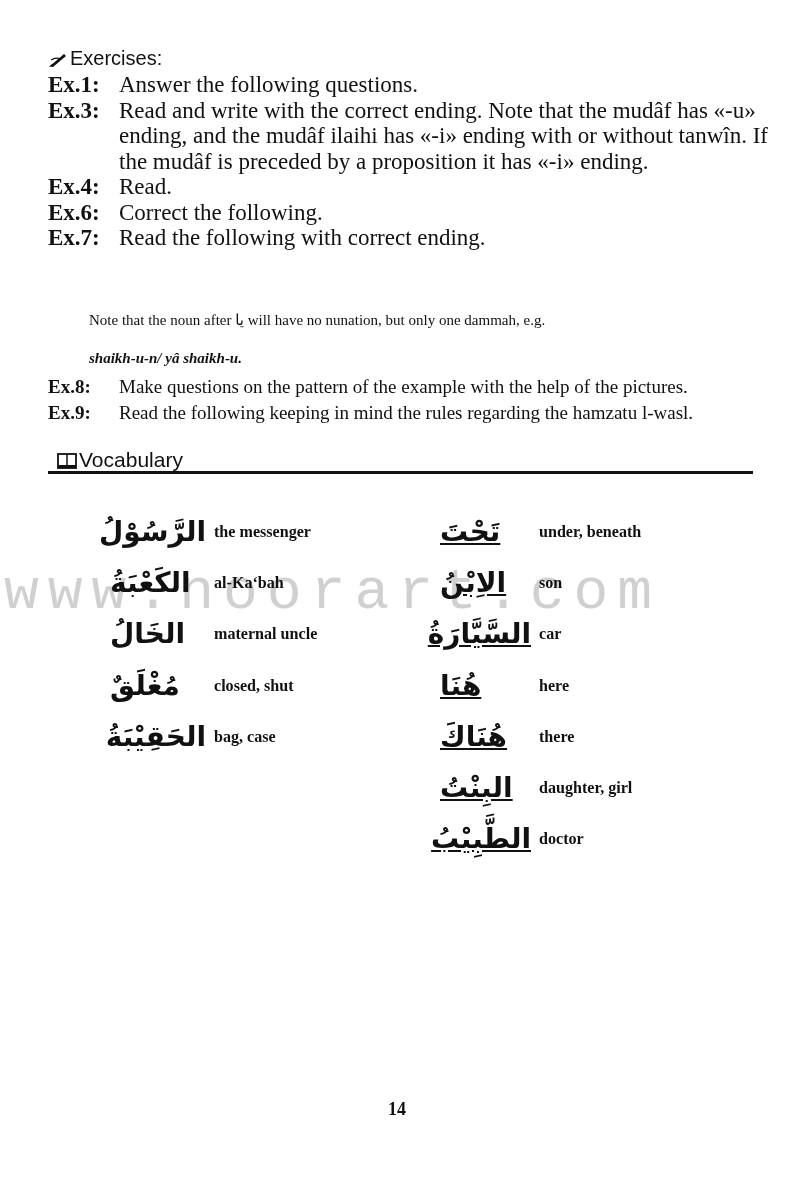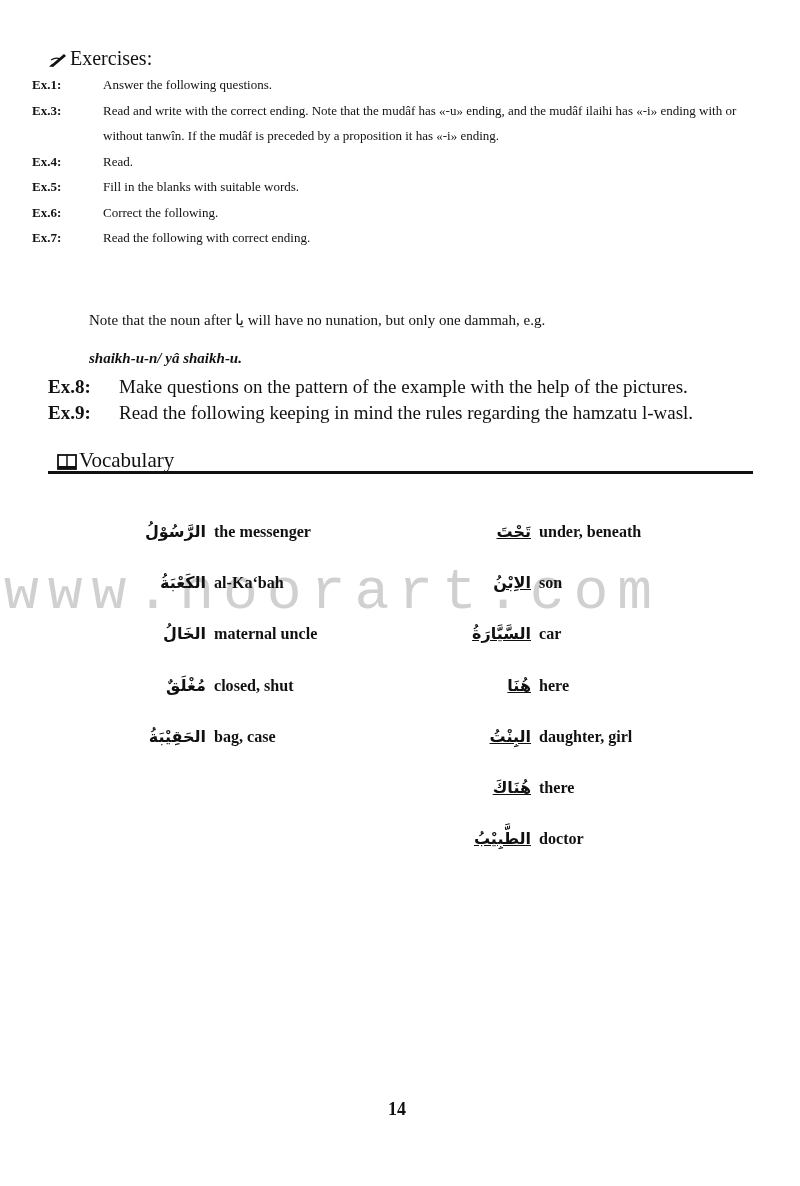--- a/index.html
+++ b/index.html
@@ -1,41 +1,41 @@
 <!DOCTYPE html>
 <html><head>
   <meta charset="utf-8">
   <style>
     html, body { margin:0; padding:0; background:#ffffff; }
     body { width:800px; height:1186px; position:relative; overflow:hidden; color:#111; }
     .page { position:absolute; left:0; top:0; width:800px; height:1186px; }
     .serif { font-family: "Liberation Serif", "DejaVu Serif", serif; }
-    .sans { font-family: Liberation Serif, serif; }
+    .sans { font-family: Liberation Sans, sans-serif; }
 
     .heading { position:absolute; left:48px; font-size:20px; display:flex; align-items:center; }
     .heading .icon { display:inline-block; width:20px; height:18px; margin-right:2px; }
     .ex-heading { top:47px; }
 
-    .ex-list { position:absolute; left:32px; top:72px; width:720px; font-size:13px; line-height:25.5px; }
+    .ex-list { position:absolute; left:48px; top:72px; width:720px; font-size:23px; line-height:25.5px; }
     .ex { display:flex; }
     .ex .lbl { font-weight:bold; white-space:nowrap; width:71px; flex:0 0 auto; }
     .ex .txt { flex:1; }
     .note { position:absolute; left:89px; font-size:15px; }
     .note1 { top:311px; }
     .note2 { top:350px; font-style:italic; font-weight:bold; }
     .ex-list2 { position:absolute; left:48px; top:374px; width:720px; font-size:19px; line-height:25.5px; }
 
     .vocab-heading { top:448px; font-size:21px;margin-left:9px; }
     .rule { position:absolute; left:48px; top:471px; width:705px; height:3px; background:#111; }
 
     .vocab-col { position:absolute; top:506px; }
     .vocab-left { left:110px; width:280px; }
     .vocab-right { left:440px; width:300px; }
     .vrow { display:flex; align-items:center; height:51.2px; }
-    .ar { font-family: "DejaVu Sans", sans-serif; font-size:16px; font-weight:bold; direction:rtl; text-align:right; flex:0 0 auto; }
+    .ar { font-family: "DejaVu Sans", sans-serif; font-size:28px; font-weight:bold; direction:rtl; text-align:left; flex:0 0 auto; }
     .vocab-left .ar { width:96px; }
     .vocab-right .ar { width:91px;text-decoration:underline; }
     .en { font-family: "Liberation Serif", serif; font-weight:bold; font-size:17.5px; margin-left:8px; white-space:nowrap; transform:scaleX(0.92); transform-origin:left center; }
 
     .watermark { position:absolute; left:4px; top:560px; width:800px; font-family:"Liberation Mono", "DejaVu Sans Mono", monospace; font-size:58px; letter-spacing:9px; color:rgba(150,150,150,0.45); white-space:nowrap; pointer-events:none; }
 
     .page-num { position:absolute; left:388px; top:1099px; font-size:18px; font-weight:bold; }
   </style>
 </head>
 <body>
@@ -58,24 +58,20 @@
         <span class="lbl">Ex.1:</span>
         <span class="txt">Answer the following questions.</span>
       </div>
     <div class="ex">
         <span class="lbl">Ex.3:</span>
         <span class="txt">Read  and write with the correct ending. Note that the mudâf has «-u» ending, and  the  mudâf  ilaihi   has «-i» ending with or without tanwîn. If the mudâf is preceded by a proposition it has «-i» ending.</span>
       </div>
     <div class="ex">
         <span class="lbl">Ex.4:</span>
         <span class="txt">Read.</span>
-      </div>
-    <div class="ex">
-        <span class="lbl">Ex.5:</span>
-        <span class="txt">Fill in the blanks with suitable words.</span>
       </div>
     <div class="ex">
         <span class="lbl">Ex.6:</span>
         <span class="txt">Correct the following.</span>
       </div>
     <div class="ex">
         <span class="lbl">Ex.7:</span>
         <span class="txt">Read the following with correct ending.</span>
       </div>
   </div>
@@ -142,26 +138,26 @@
       </div>
     <div class="vrow">
         <span class="ar">السَّيَّارَةُ</span>
         <span class="en">car</span>
       </div>
     <div class="vrow">
         <span class="ar">هُنَا</span>
         <span class="en">here</span>
       </div>
     <div class="vrow">
+        <span class="ar">هُنَاكَ</span>
+        <span class="en">there</span>
+      </div>
+    <div class="vrow">
         <span class="ar">البِنْتُ</span>
         <span class="en">daughter, girl</span>
-      </div>
-    <div class="vrow">
-        <span class="ar">هُنَاكَ</span>
-        <span class="en">there</span>
       </div>
     <div class="vrow">
         <span class="ar">الطَّبِيْبُ</span>
         <span class="en">doctor</span>
       </div>
   </div>
 
   <div class="page-num serif">14</div>
 </div>
 

